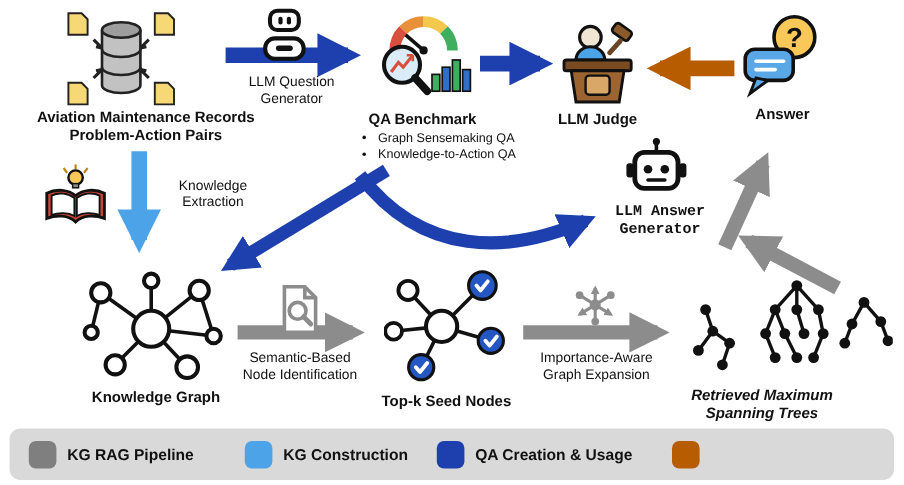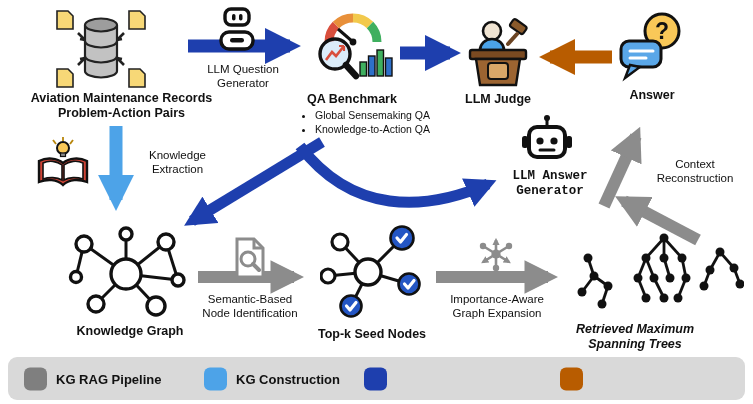--- a/index.html
+++ b/index.html
@@ -260,50 +260,49 @@
         <circle cx="168" cy="56" r="4.5"></circle>
     </g>
   </svg>
 
   <div class="label node-title" style="left:5px; top:91px; width:195px;margin-left:19px;">Aviation Maintenance Records
 Problem-Action Pairs</div>
   <div class="label edge-label" style="left:193px; top:62px; width:100px;">LLM Question
 Generator</div>
   <div class="label node-title" style="left:292px; top:92px; width:120px;">QA Benchmark</div>
   <ul class="bullets" style="left:300px; top:108px; width:160px;">
-    <li>Global Sensemaking QA</li>
+    <li>Graph Sensemaking QA</li>
     <li>Knowledge-to-Action QA</li>
   </ul>
   <div class="label node-title" style="left:453px; top:92px; width:90px;">LLM Judge</div>
   <div class="label node-title" style="left:617px; top:88px; width:70px;">Answer</div>
   <div class="label edge-label" style="left:130px; top:148px; width:95px;">Knowledge
 Extraction</div>
   <div class="label node-title" style="left:500px; top:169px; width:100px;font-family:Liberation Mono, monospace;">LLM Answer
 Generator</div>
-  <div class="label edge-label" style="left:644px; top:157px; width:102px;">Context
-Reconstruction</div>
   <div class="label edge-label" style="left:186px; top:292px; width:128px;">Semantic-Based
 Node Identification</div>
   <div class="label node-title" style="left:66px; top:324px; width:128px;">Knowledge Graph</div>
   <div class="label node-title" style="left:308px; top:327px; width:128px;">Top-k Seed Nodes</div>
   <div class="label edge-label" style="left:432px; top:292px; width:130px;">Importance-Aware
 Graph Expansion</div>
   <div class="label node-title" style="left:560px; top:322px; width:150px;font-style:italic;">Retrieved Maximum
 Spanning Trees</div>
 
   <div class="legend-bar" style="background: rgb(217, 217, 217);">
     <div class="legend-item" style="left:16px;">
       <span class="swatch" style="background: rgb(127, 127, 127);"></span>
       <span class="legend-label">KG RAG Pipeline</span>
     </div>
     <div class="legend-item" style="left:196px;">
       <span class="swatch" style="background: rgb(77, 163, 232);"></span>
       <span class="legend-label">KG Construction</span>
     </div>
     <div class="legend-item" style="left:356px;">
       <span class="swatch" style="background: rgb(30, 63, 174);"></span>
+      <span class="legend-label">QA Creation &amp; Usage</span>
     </div>
     <div class="legend-item" style="left:552px;">
       <span class="swatch" style="background: rgb(184, 92, 0);"></span>
     </div>
   </div>
 
 </div>
 
 </body></html>

